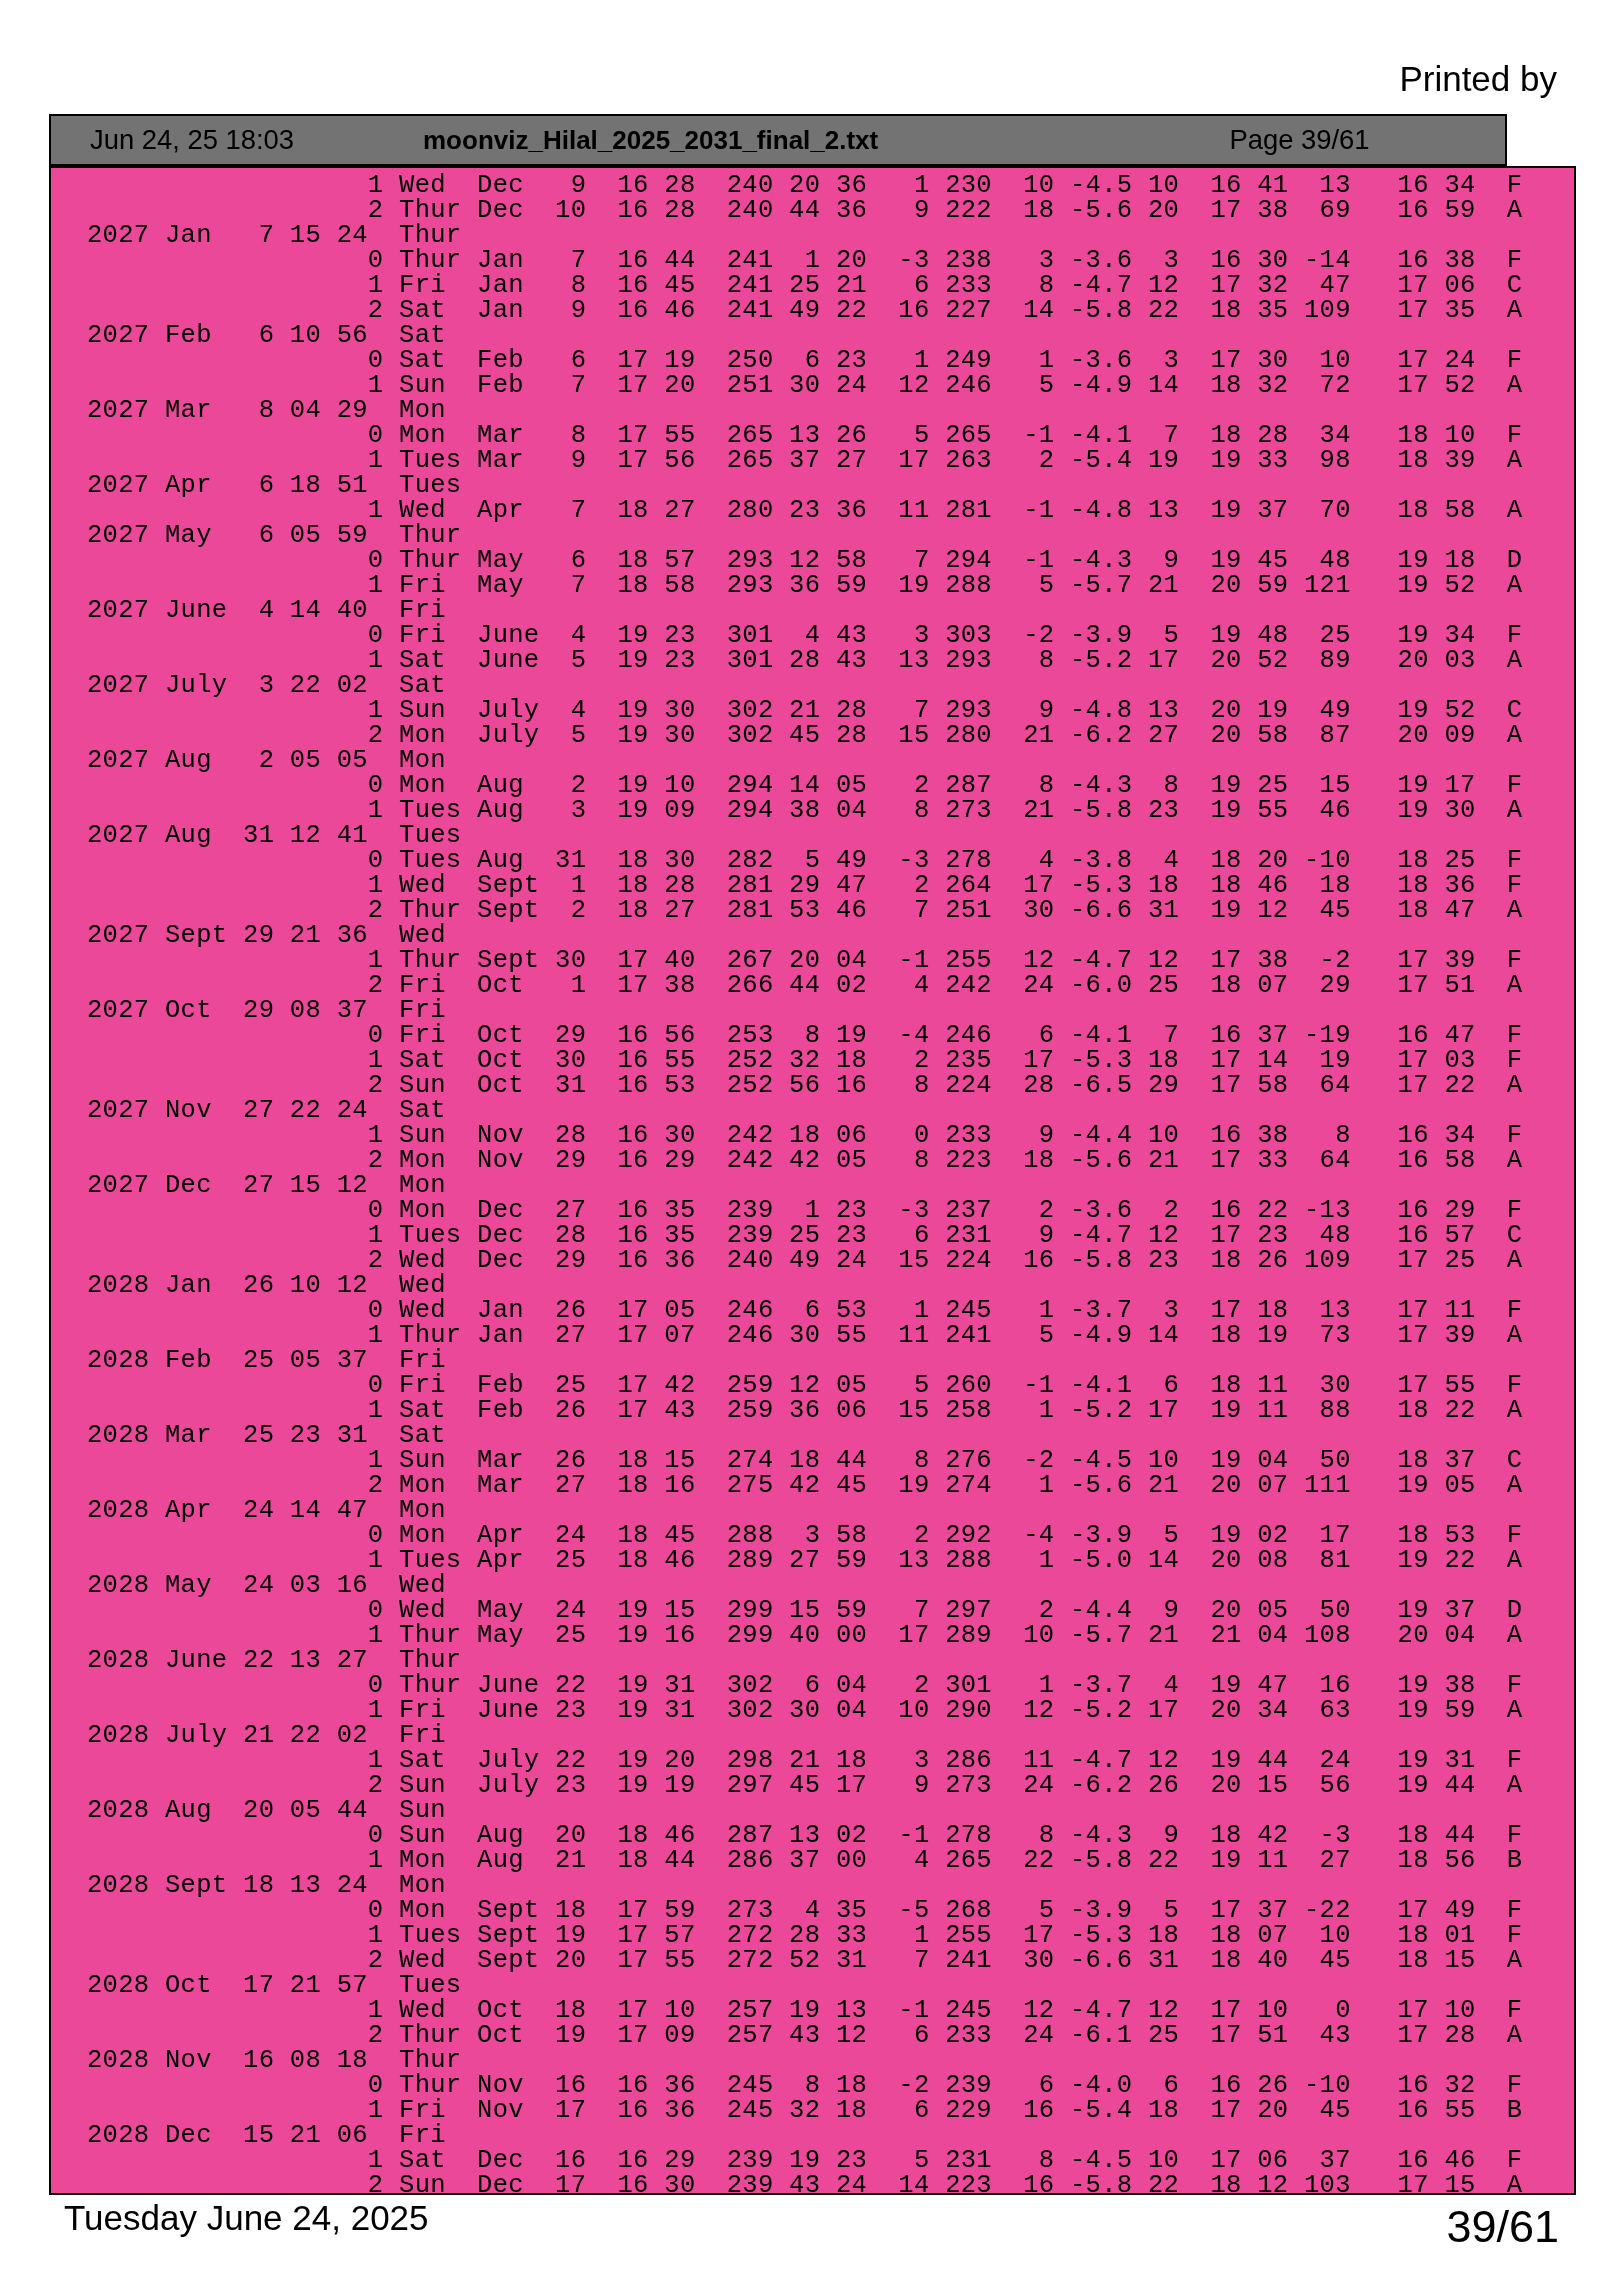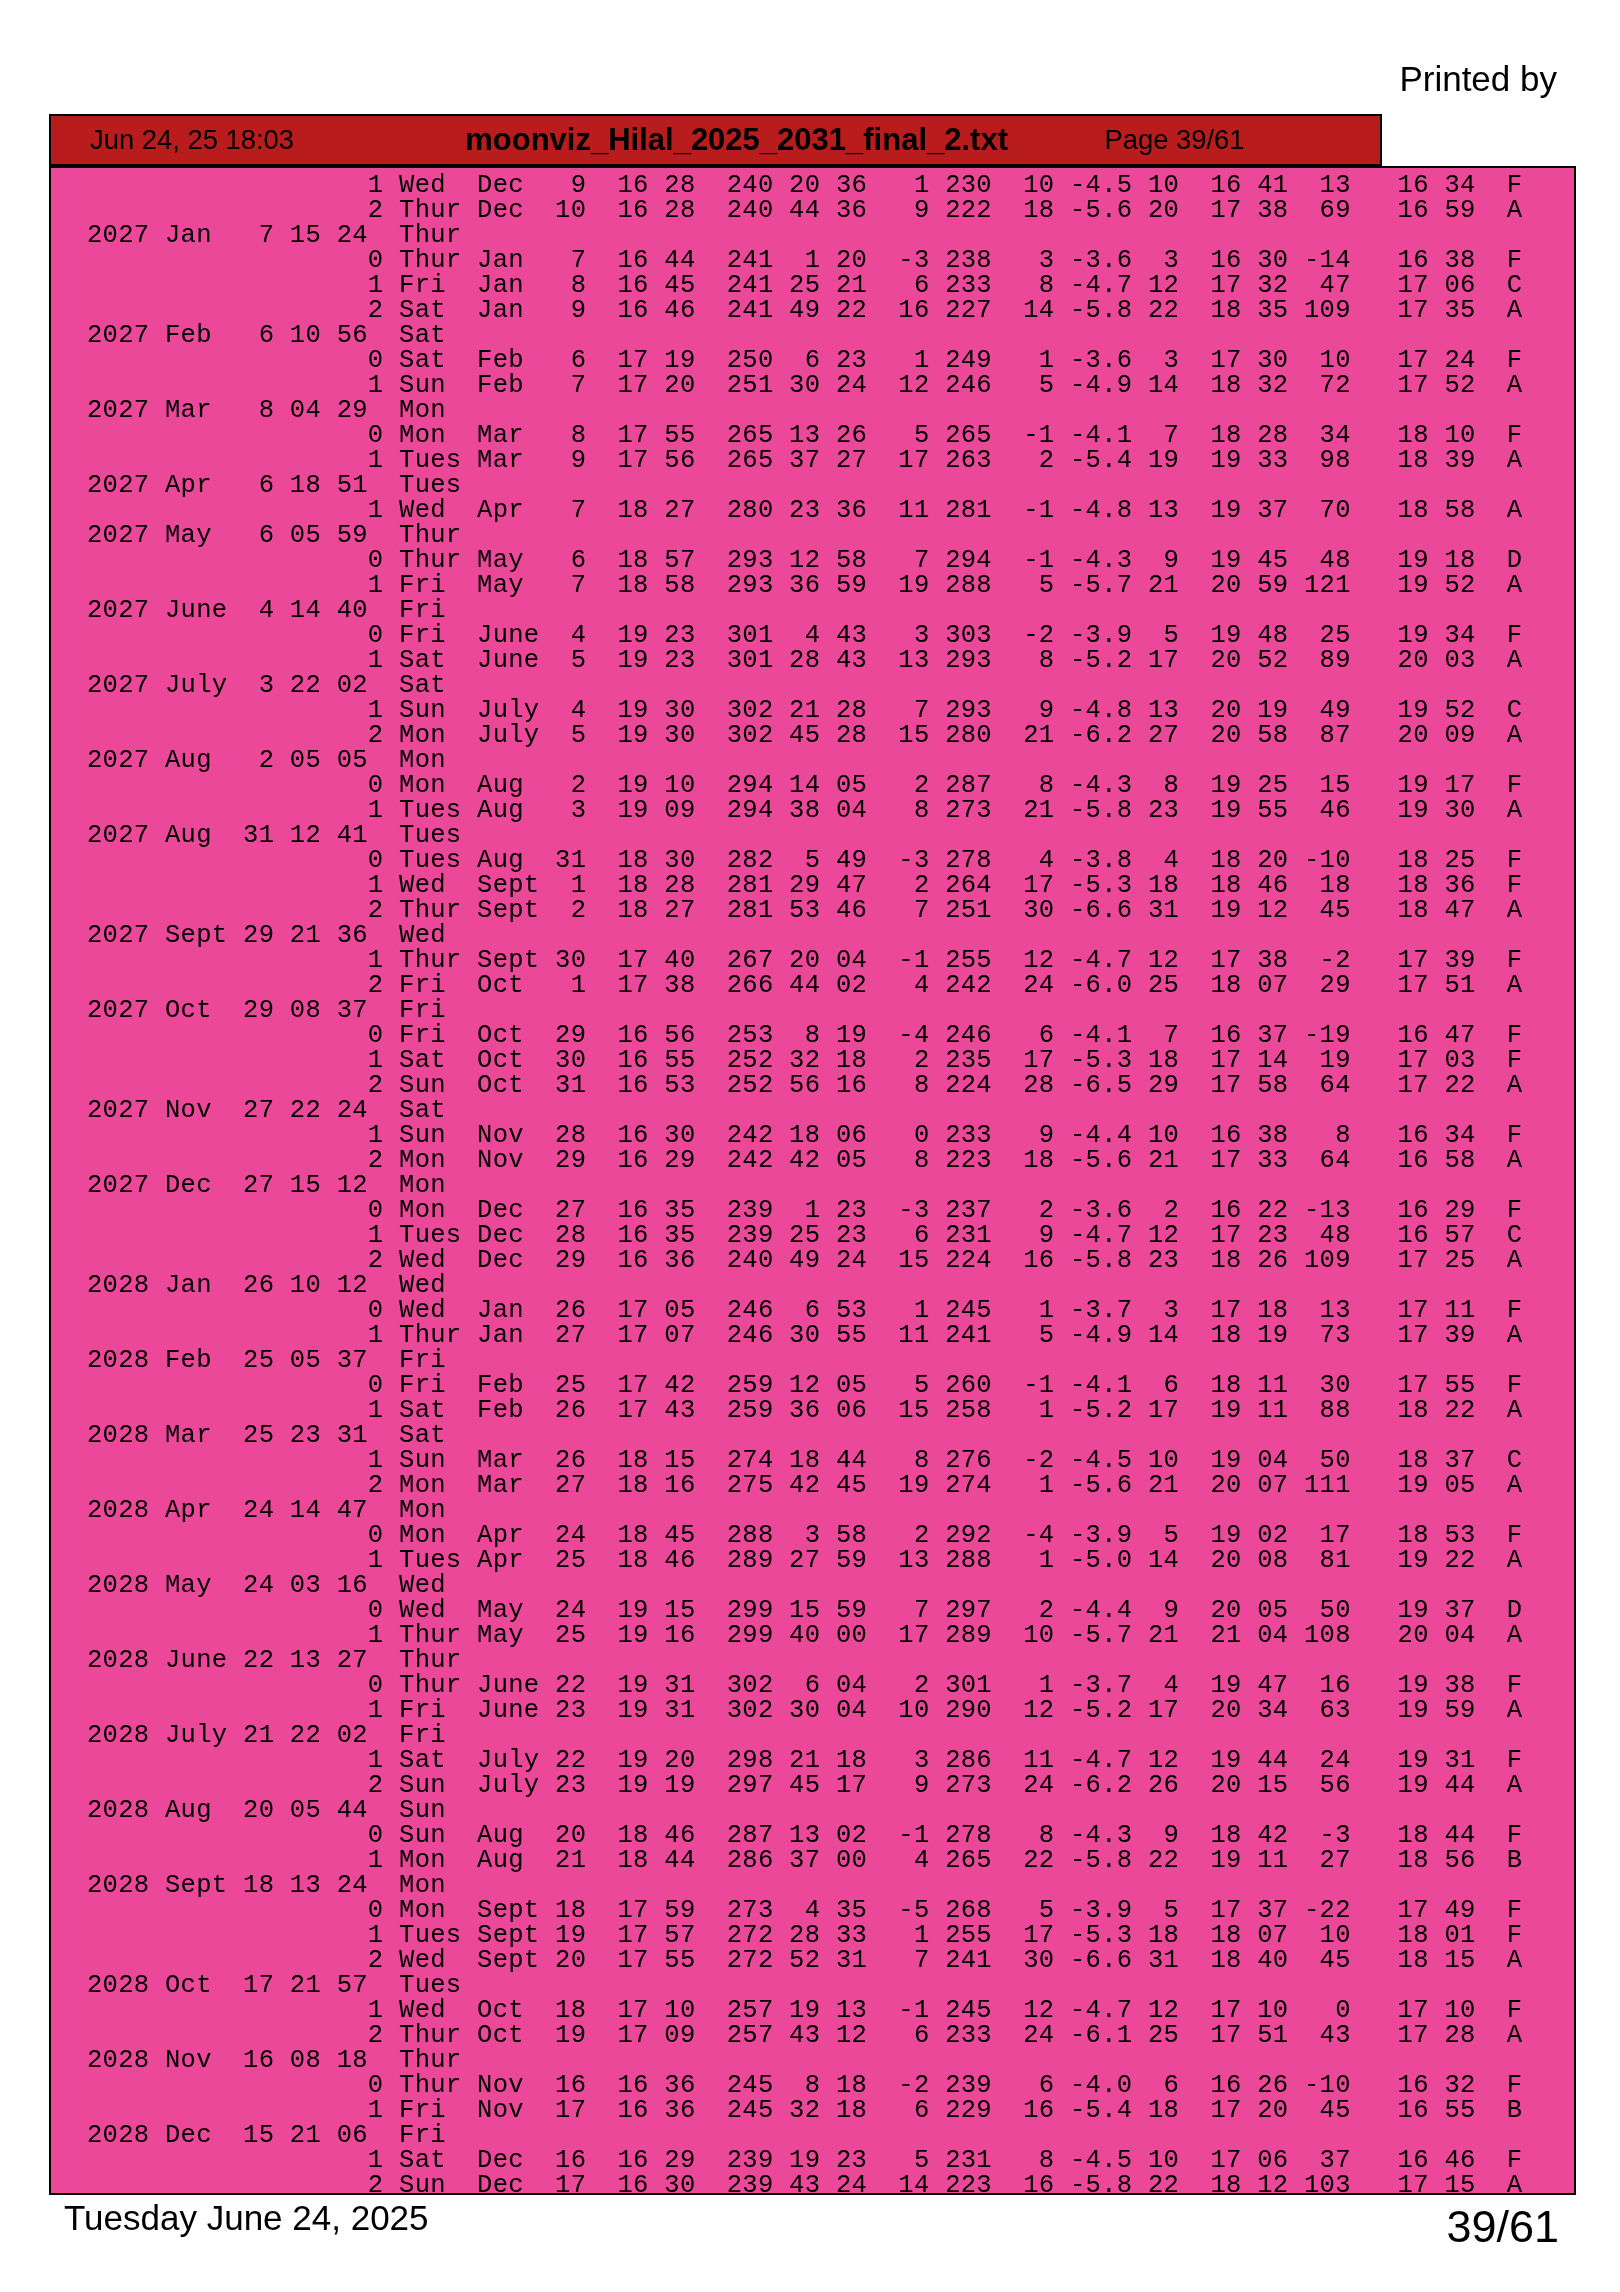--- a/index.html
+++ b/index.html
@@ -13,38 +13,38 @@
   }
   .printed-by {
     position:absolute;
     top:59px; right:63px;
     font-size:35px;
     white-space:nowrap;
   }
   .header-bar {
     position:absolute;
     left:49px; top:114px;
-    width:1333px; height:52px;
+    width:1458px; height:52px;
     box-sizing:border-box;
     border:2.9px solid #000;
-    background:#b91c1c;
+    background:#737373;
     display:flex;
     align-items:center;
     padding:9px 39px;
   }
   .header-datetime {
     font-size:27.4px;
     width:333px;
     white-space:nowrap;
   }
   .header-filename {
-    font-size:31px;
+    font-size:26px;
     font-weight:bold;
     flex:1;
-    text-align:right;
+    text-align:left;
     white-space:nowrap;
   }
   .header-page {
     font-size:27.4px;
     width:333px;
     text-align:center;
     white-space:nowrap;
   }
   .content-box {
     position:absolute;

